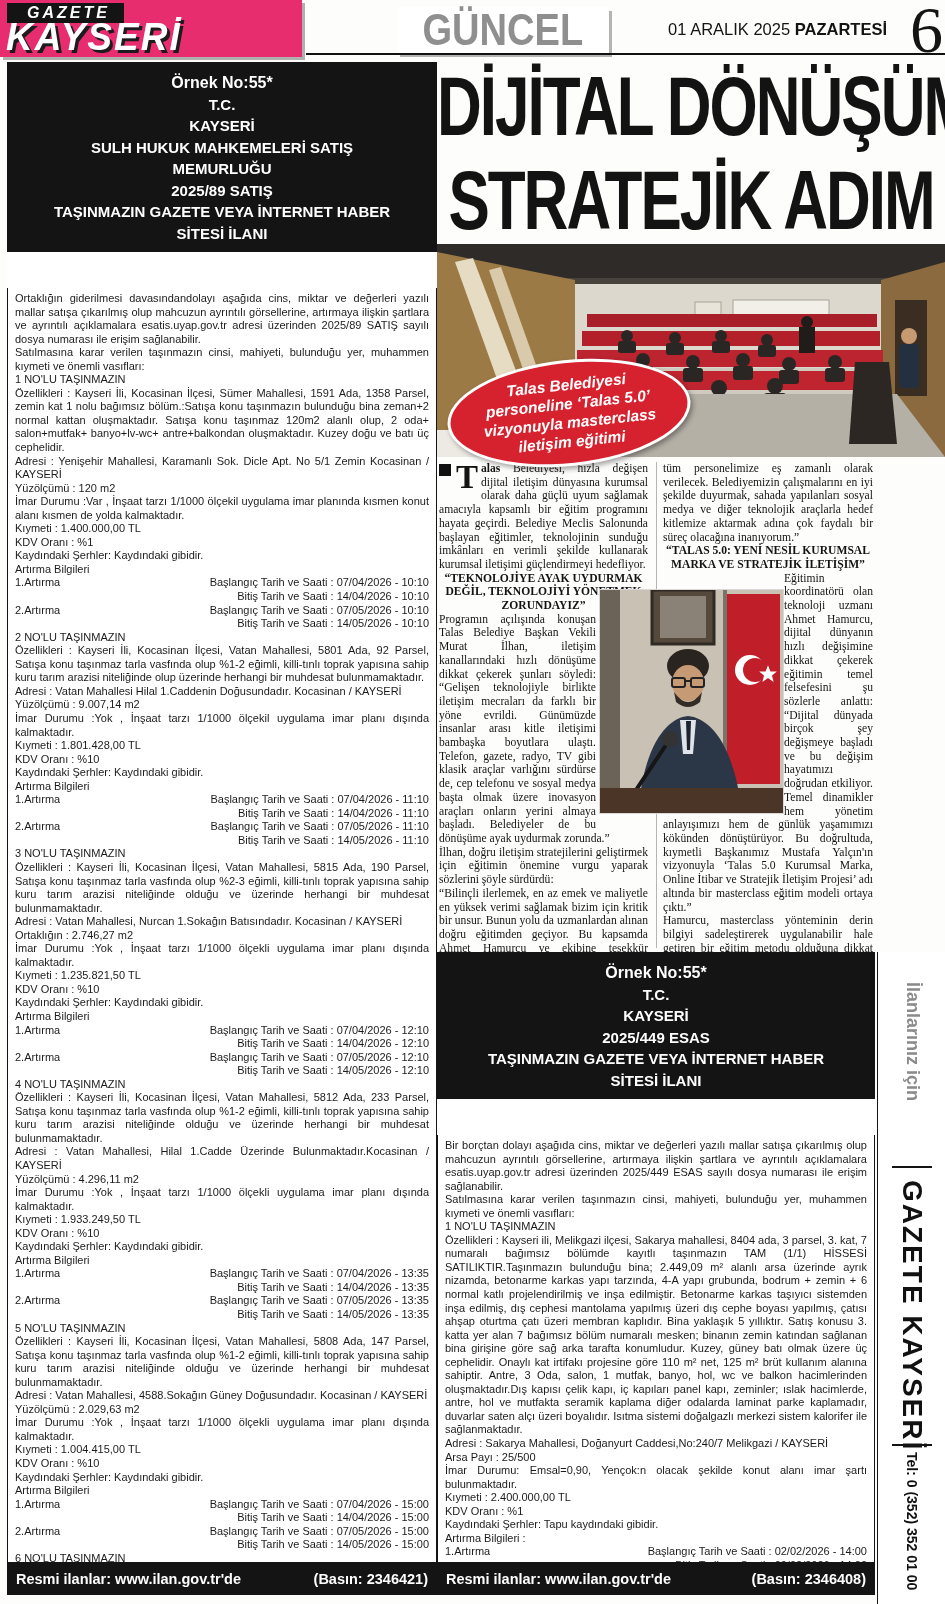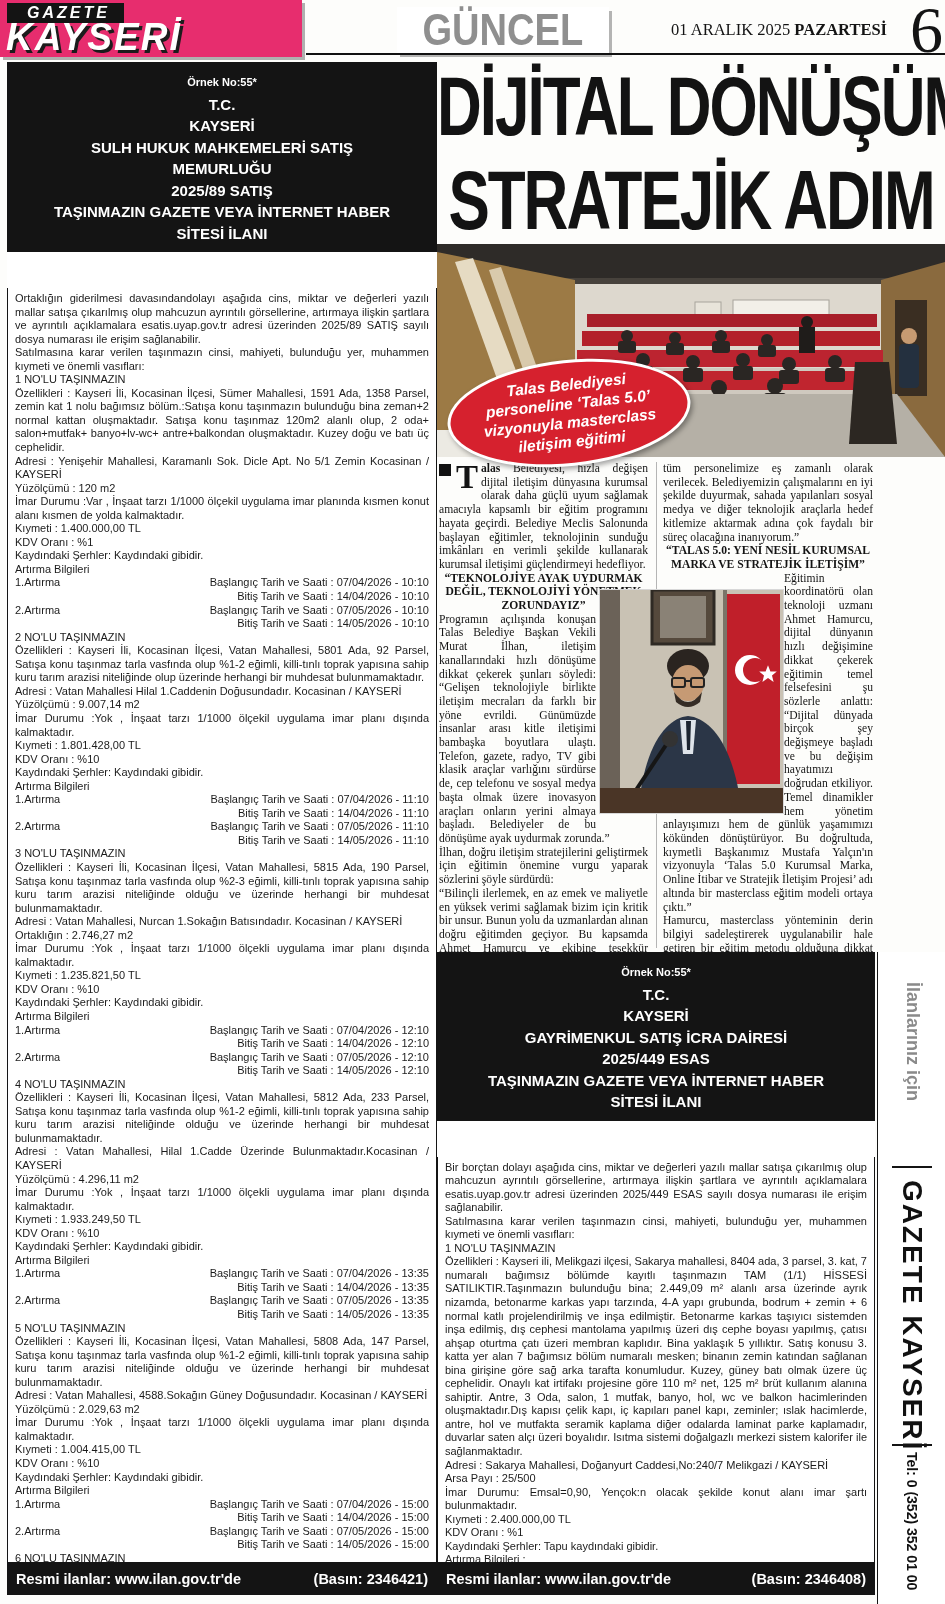--- a/index.html
+++ b/index.html
@@ -12,33 +12,33 @@
   .logo-emblem{position:absolute;left:10px;top:7px;width:11px;height:11px;background:#c8102e;
                border:1px solid #fff;border-radius:2px;}
   .logo-gazete{position:absolute;left:7px;top:3px;background:#141414;color:#fff;font-style:italic;
                font-weight:bold;font-size:16px;letter-spacing:3px;padding:1px 14px 1px 20px;}
   .logo-kayseri{position:absolute;left:6px;top:15px;font-size:37px;font-weight:bold;font-style:italic;
                 color:#fff;letter-spacing:2px;text-shadow:3px 3px 0 #1c1c1c;transform:scaleY(1.05);
                 transform-origin:0 0;white-space:nowrap;}
   .guncel-box{position:absolute;left:397px;top:7px;width:212px;height:46px;background:#fff;
               box-shadow:3px 4px 0 rgba(120,120,120,.55);display:flex;align-items:center;justify-content:center;}
   .guncel-text{font-weight:bold;font-size:34px;color:#8f8f8f;transform:scale(1.12,1.3);letter-spacing:0;}
-  .header-date{position:absolute;right:58px;top:20px;font-family:Liberation Serif, serif;
+  .header-date{position:absolute;right:58px;top:20px;font-family:Liberation Sans, sans-serif;
                font-size:16.5px;white-space:nowrap;}
   .header-date .dt-b{font-weight:bold;}
   .page-number{position:absolute;right:2px;top:-8px;font-family:"Liberation Serif",serif;font-size:66px;}
   .header-rule{position:absolute;left:306px;top:53px;width:639px;height:2px;background:#111;}
 
   
   .notice{position:absolute;display:flex;flex-direction:column;z-index:6;background:#fff;}
   .notice-left{left:7px;top:62px;width:430px;height:1533px;}
   .notice-right{left:437px;top:952px;width:438px;height:643px;}
   .n-head{background:#141414;color:#fff;text-align:center;font-weight:bold;padding:10px 4px 8px;}
   .n-head div{font-size:15px;line-height:21.5px;}
-  .n-head div:first-child{font-size:11px;}
+  .n-head div:first-child{font-size:16px;}
   .n-body{flex:1;border:1.5px solid #141414;border-top:none;padding:4px 7px 2px;font-size:11px;
           line-height:13.55px;text-align:justify;overflow:hidden;color:#1b1b1b;margin-top:36px;}
   .n-foot{background:#141414;color:#fff;font-weight:bold;font-size:14.5px;padding:8px 9px;
           display:flex;justify-content:space-between;align-items:flex-end;}
   .kv{display:flex;text-align:left;justify-content:space-between;}
   .kv-label{flex:0 0 113px;}
   .notice-right .kv-label{flex:0 0 96px;}
 
   
   .headline{position:absolute;left:437px;top:56px;width:508px;height:186px;z-index:2;}
@@ -362,21 +362,20 @@
       <span>Resmi ilanlar: www.ilan.gov.tr'de</span>
       <span>(Basın: 2346421)</span>
     </div>
   </div>
 
   <div class="notice notice-right">
     <div class="n-head">
         <div>Örnek No:55*</div>
         <div>T.C.</div>
         <div>KAYSERİ</div>
-        <div>GAYRİMENKUL SATIŞ İCRA DAİRESİ</div>
         <div>2025/449 ESAS</div>
         <div>TAŞINMAZIN GAZETE VEYA İNTERNET HABER</div>
         <div>SİTESİ İLANI</div>
       </div>
     <div class="n-body">
         <div class="blk p">Bir borçtan dolayı aşağıda cins, miktar ve değerleri yazılı mallar satışa çıkarılmış olup mahcuzun ayrıntılı görsellerine, artırmaya ilişkin şartlara ve ayrıntılı açıklamalara esatis.uyap.gov.tr adresi üzerinden 2025/449 ESAS sayılı dosya numarası ile erişim sağlanabilir.</div>
         <div class="blk p">Satılmasına karar verilen taşınmazın cinsi, mahiyeti, bulunduğu yer, muhammen kıymeti ve önemli vasıfları:</div>
         <div class="blk p">1 NO'LU TAŞINMAZIN</div>
         <div class="blk p">Özellikleri : Kayseri ili, Melikgazi ilçesi, Sakarya mahallesi, 8404 ada, 3 parsel, 3. kat, 7 numaralı bağımsız bölümde kayıtlı taşınmazın TAM (1/1) HİSSESİ SATILIKTIR.Taşınmazın bulunduğu bina; 2.449,09 m² alanlı arsa üzerinde ayrık nizamda, betonarme karkas yapı tarzında, 4-A yapı grubunda, bodrum + zemin + 6 normal katlı projelendirilmiş ve inşa edilmiştir. Betonarme karkas taşıyıcı sistemden inşa edilmiş, dış cephesi mantolama yapılmış üzeri dış cephe boyası yapılmış, çatısı ahşap oturtma çatı üzeri membran kaplıdır. Bina yaklaşık 5 yıllıktır. Satış konusu 3. katta yer alan 7 bağımsız bölüm numaralı mesken; binanın zemin katından sağlanan bina girişine göre sağ arka tarafta konumludur. Kuzey, güney batı olmak üzere üç cephelidir. Onaylı kat irtifakı projesine göre 110 m² net, 125 m² brüt kullanım alanına sahiptir. Antre, 3 Oda, salon, 1 mutfak, banyo, hol, wc ve balkon hacimlerinden oluşmaktadır.Dış kapısı çelik kapı, iç kapıları panel kapı, zeminler; ıslak hacimlerde, antre, hol ve mutfakta seramik kaplama diğer odalarda laminat parke kaplamadır, duvarlar saten alçı üzeri boyalıdır. Isıtma sistemi doğalgazlı merkezi sistem kalorifer ile sağlanmaktadır.</div>
         <div class="blk p">Adresi : Sakarya Mahallesi, Doğanyurt Caddesi,No:240/7 Melikgazi / KAYSERİ</div>

